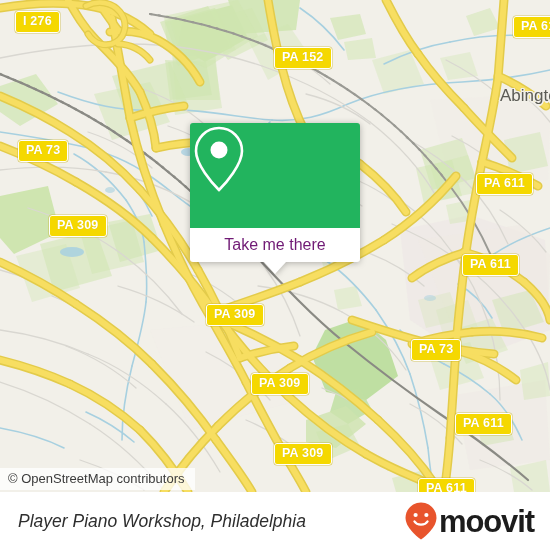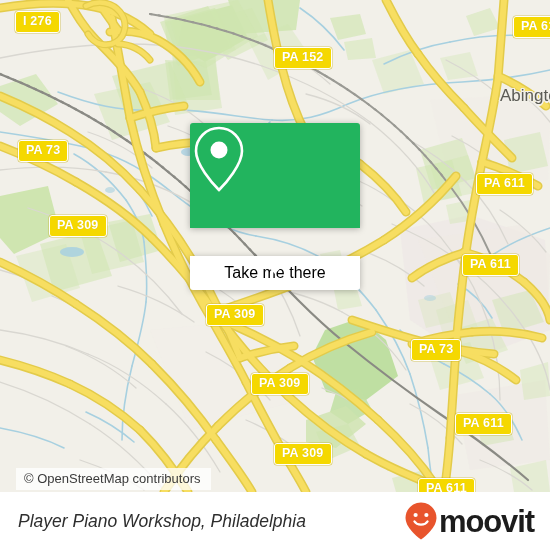--- a/index.html
+++ b/index.html
@@ -54,33 +54,33 @@
   .popup-green{
     background:#22b45e;height:105px;
     border-radius:3px 3px 0 0;
     display:flex;align-items:center;justify-content:center;
   }
   .popup-pin{display:block;}
   .popup-cta{
     background:#ffffff;height:34px;
     border-radius:0 0 3px 3px;
     display:flex;align-items:center;justify-content:center;
-    color:#000000;font-size:16px;margin-top:28px;
+    color:#701a75;font-size:16px;
   }
   .popup-tail{
     position:absolute;left:50%;top:139px;margin-left:-11px;
     width:0;height:0;
     border-left:11px solid transparent;
     border-right:11px solid transparent;
     border-top:12px solid #ffffff;
   }
 
   
   .attribution{
-    position:absolute;left:16px;top:468px;
+    position:absolute;left:0;top:468px;
     background:rgba(255,255,255,.76);
     color:#3b3b3b;font-size:13px;
     padding:3px 10px 4px 8px;
     white-space:nowrap;
   }
 
   
   .footer{
     position:absolute;left:0;top:492px;width:550px;height:58px;
     background:#ffffff;

